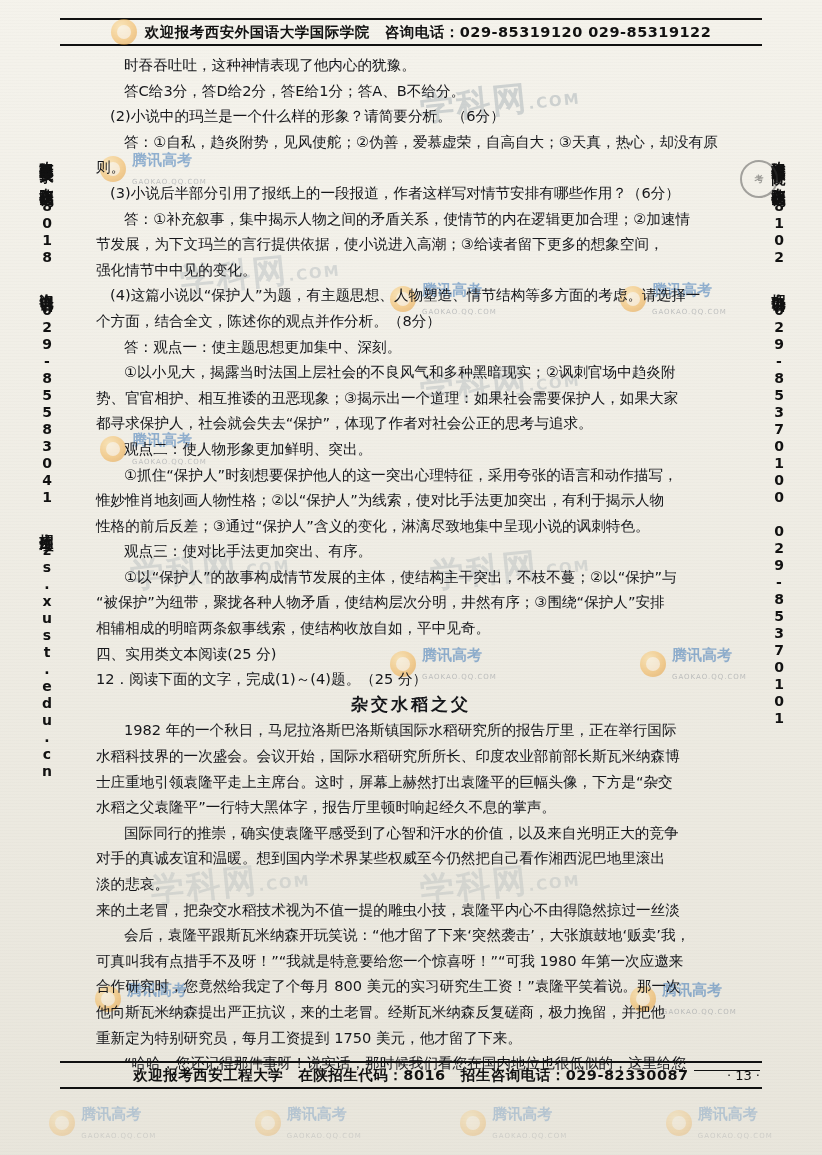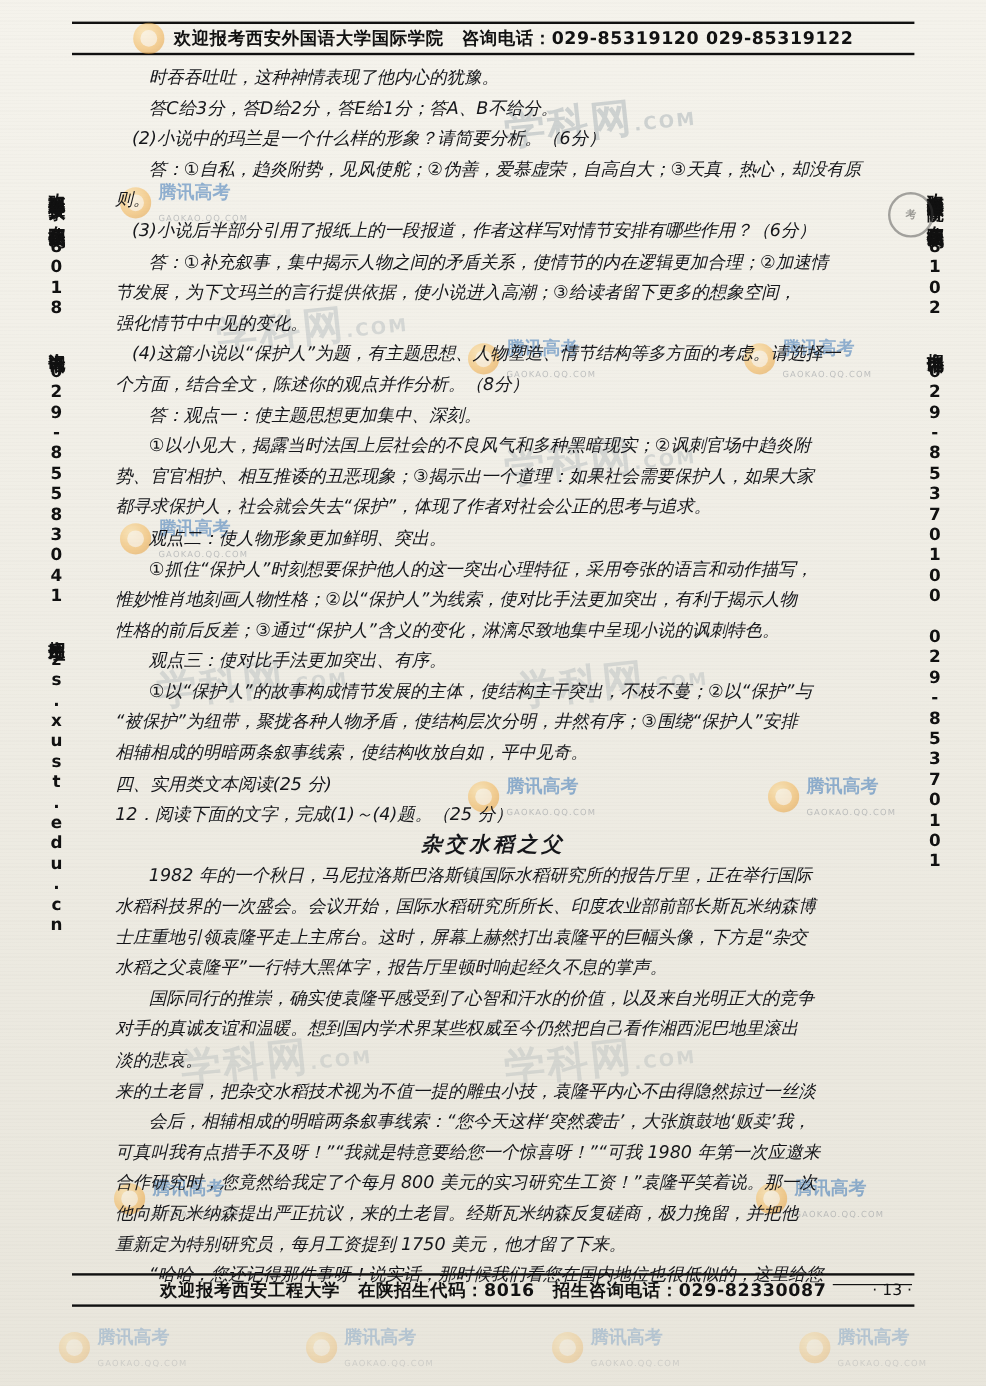--- a/index.html
+++ b/index.html
@@ -45,21 +45,20 @@
   }
   .side-left{left:34px;}
   .side-right{right:30px;}
 
   
   .col{
     position:absolute;left:96px;top:52px;width:630px;
     font-family:"DejaVu Sans","Liberation Sans",sans-serif;
     font-size:14.6px;line-height:25.6px;color:#15161a;
     text-align:justify;
-    font-style:italic;
   }
   .col p{margin:0;}
   .ind1{text-indent:28px;}
   .ind2{text-indent:14px;}
   .noind{text-indent:0;}
   .center{text-align:center;text-indent:0;font-weight:bold;font-size:17px;letter-spacing:3px;margin:6px 0 4px;}
   .sec-title{text-indent:0;margin-top:2px;}
   .page-num{
     position:absolute;right:62px;bottom:72px;font-size:13px;color:#111;
   }
@@ -223,21 +222,21 @@
 
     <div>
       <p class="ind1">1982 年的一个秋日，马尼拉洛斯巴洛斯镇国际水稻研究所的报告厅里，正在举行国际</p>
       <p class="noind">水稻科技界的一次盛会。会议开始，国际水稻研究所所长、印度农业部前部长斯瓦米纳森博</p>
       <p class="noind">士庄重地引领袁隆平走上主席台。这时，屏幕上赫然打出袁隆平的巨幅头像，下方是“杂交</p>
       <p class="noind">水稻之父袁隆平”一行特大黑体字，报告厅里顿时响起经久不息的掌声。</p>
       <p class="ind1">国际同行的推崇，确实使袁隆平感受到了心智和汗水的价值，以及来自光明正大的竞争</p>
       <p class="noind">对手的真诚友谊和温暖。想到国内学术界某些权威至今仍然把自己看作湘西泥巴地里滚出</p>
       <p class="noind">淡的悲哀。</p>
       <p class="noind">来的土老冒，把杂交水稻技术视为不值一提的雕虫小技，袁隆平内心不由得隐然掠过一丝淡</p>
-      <p class="ind1">会后，相辅相成的明暗两条叙事线索：“您今天这样‘突然袭击’，大张旗鼓地‘贩卖’我，</p>
+      <p class="ind1">会后，袁隆平跟斯瓦米纳森开玩笑说：“他才留了下来‘突然袭击’，大张旗鼓地‘贩卖’我，</p>
       <p class="noind">可真叫我有点措手不及呀！”“我就是特意要给您一个惊喜呀！”“可我 1980 年第一次应邀来</p>
       <p class="noind">合作研究时，您竟然给我定了个每月 800 美元的实习研究生工资！”袁隆平笑着说。那一次</p>
       <p class="noind">他向斯瓦米纳森提出严正抗议，来的土老冒。经斯瓦米纳森反复磋商，极力挽留，并把他</p>
       <p class="noind">重新定为特别研究员，每月工资提到 1750 美元，他才留了下来。</p>
       <p class="ind1">“哈哈，您还记得那件事呀！说实话，那时候我们看您在国内地位也很低似的，这里给您</p>
     </div>
   </div>
 
   <div class="footer-rule"></div>
   <div class="page-num">· 13 ·</div>

